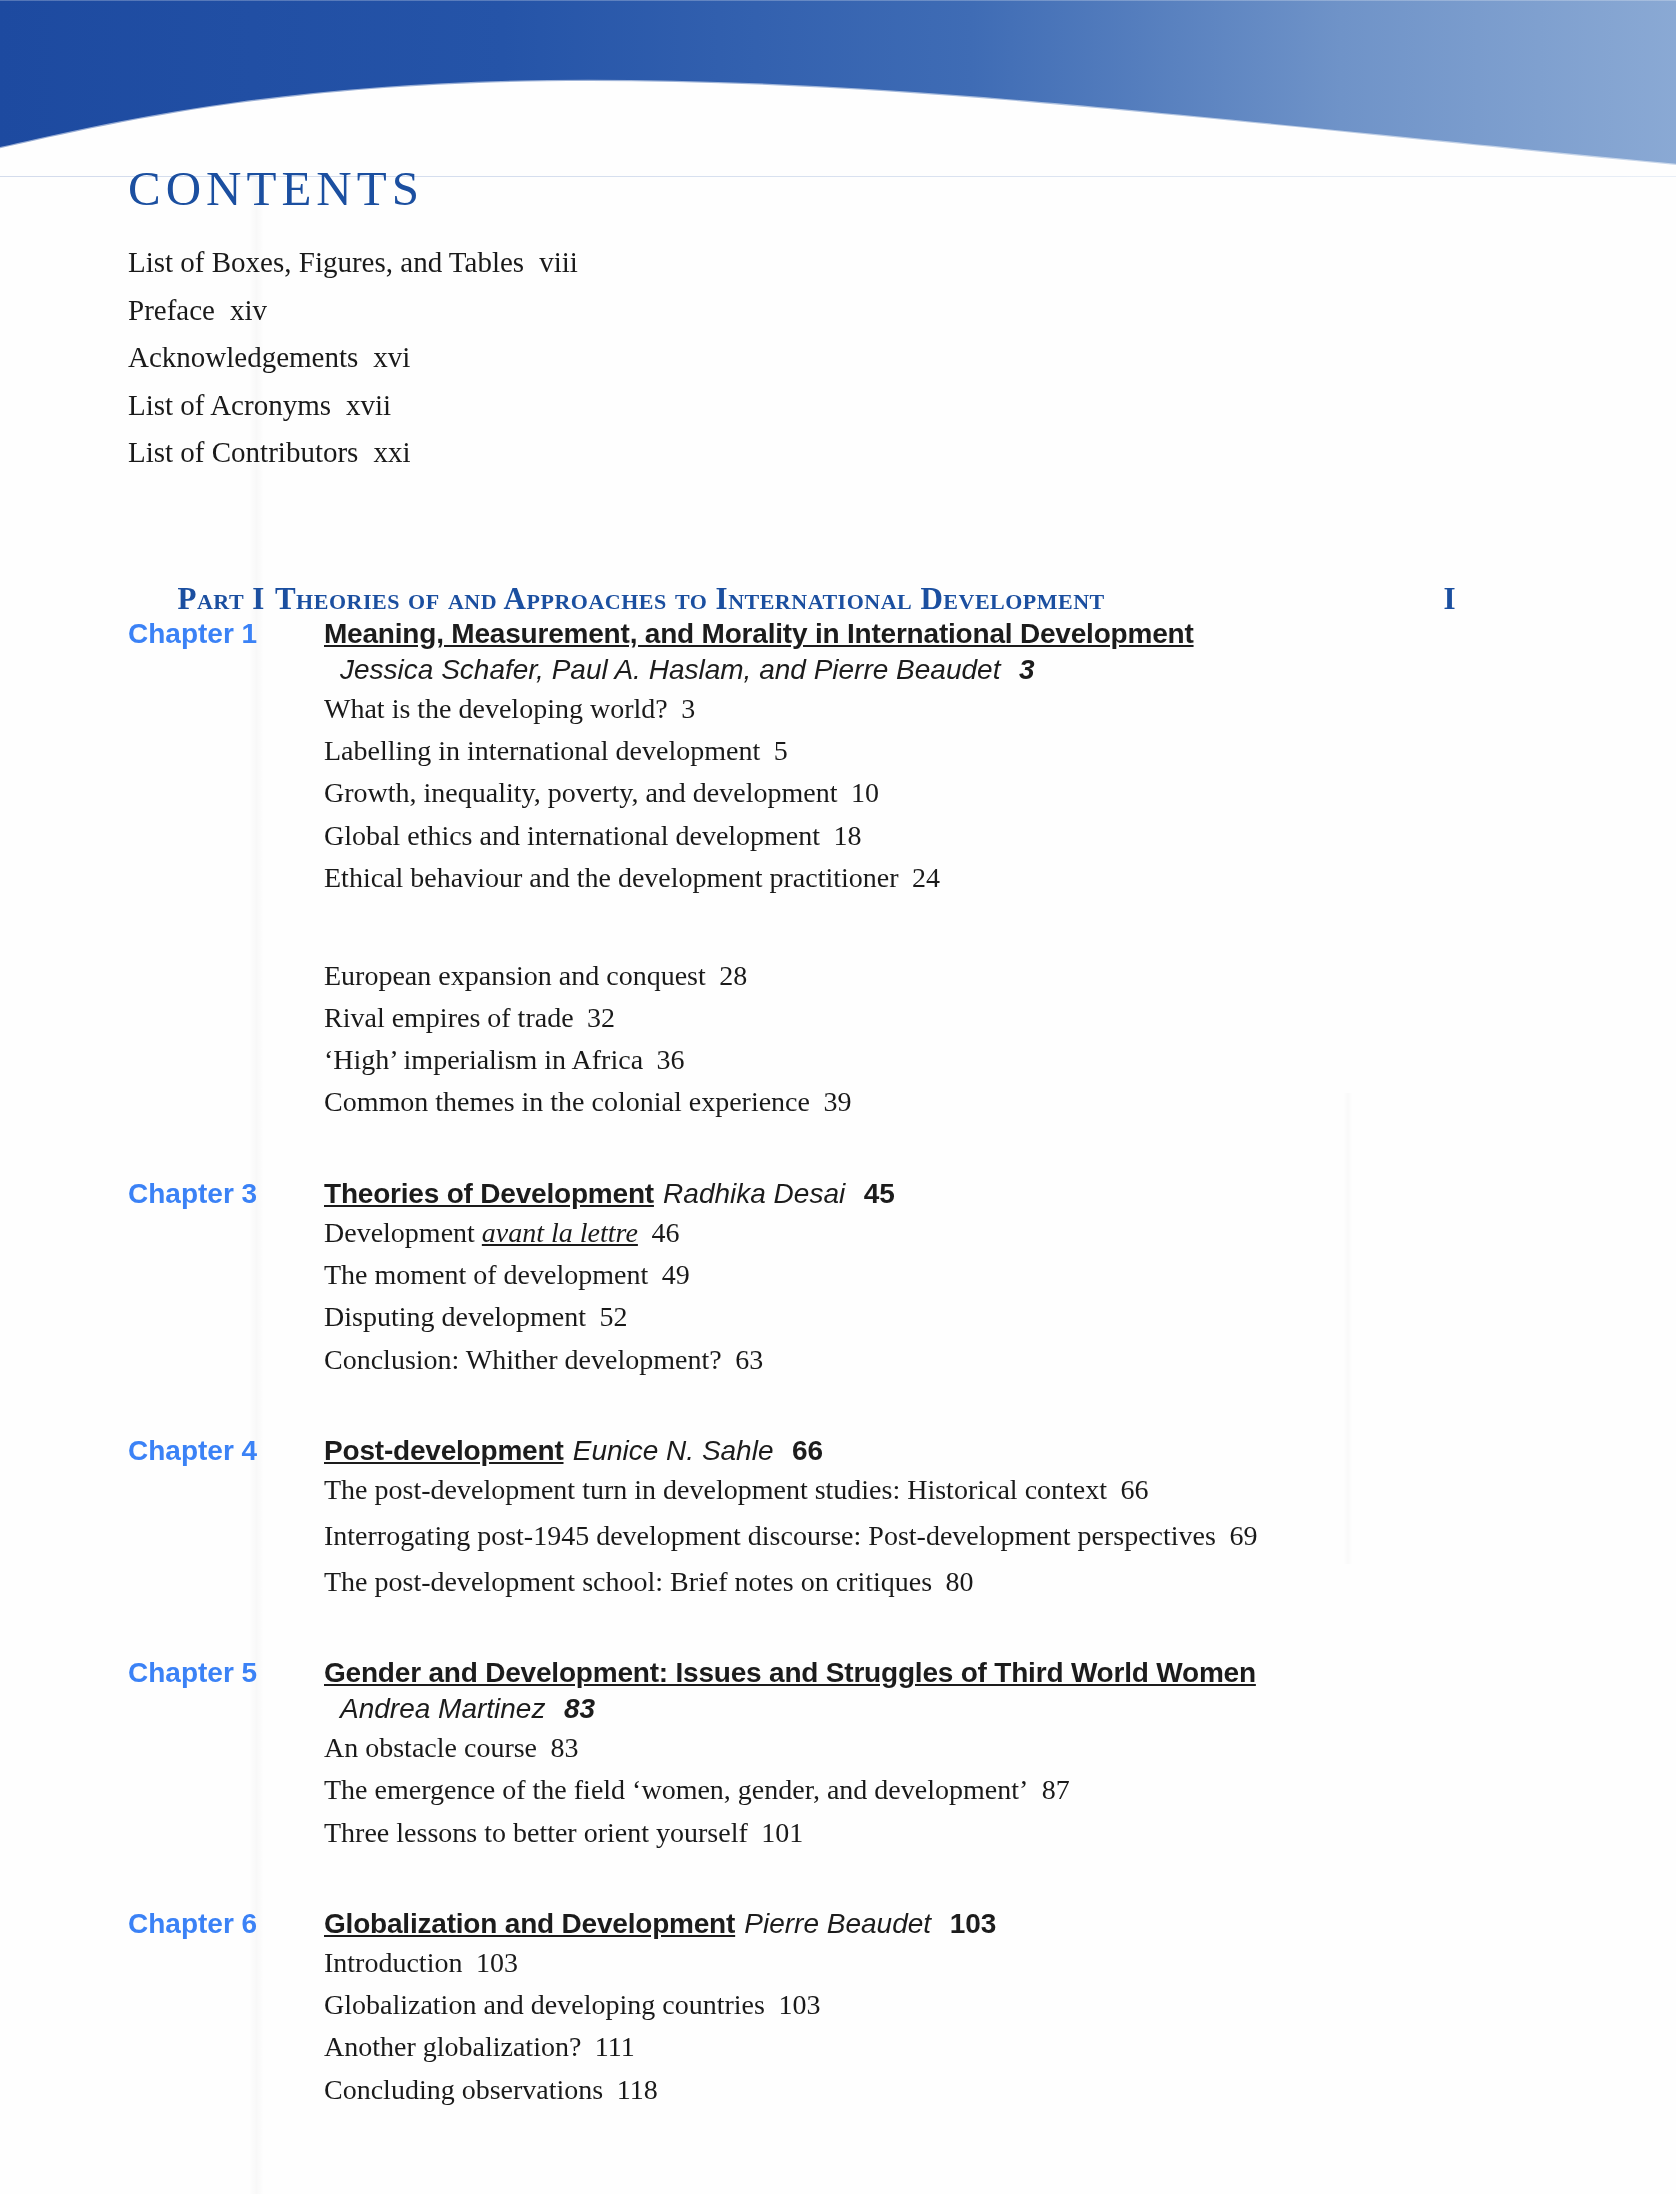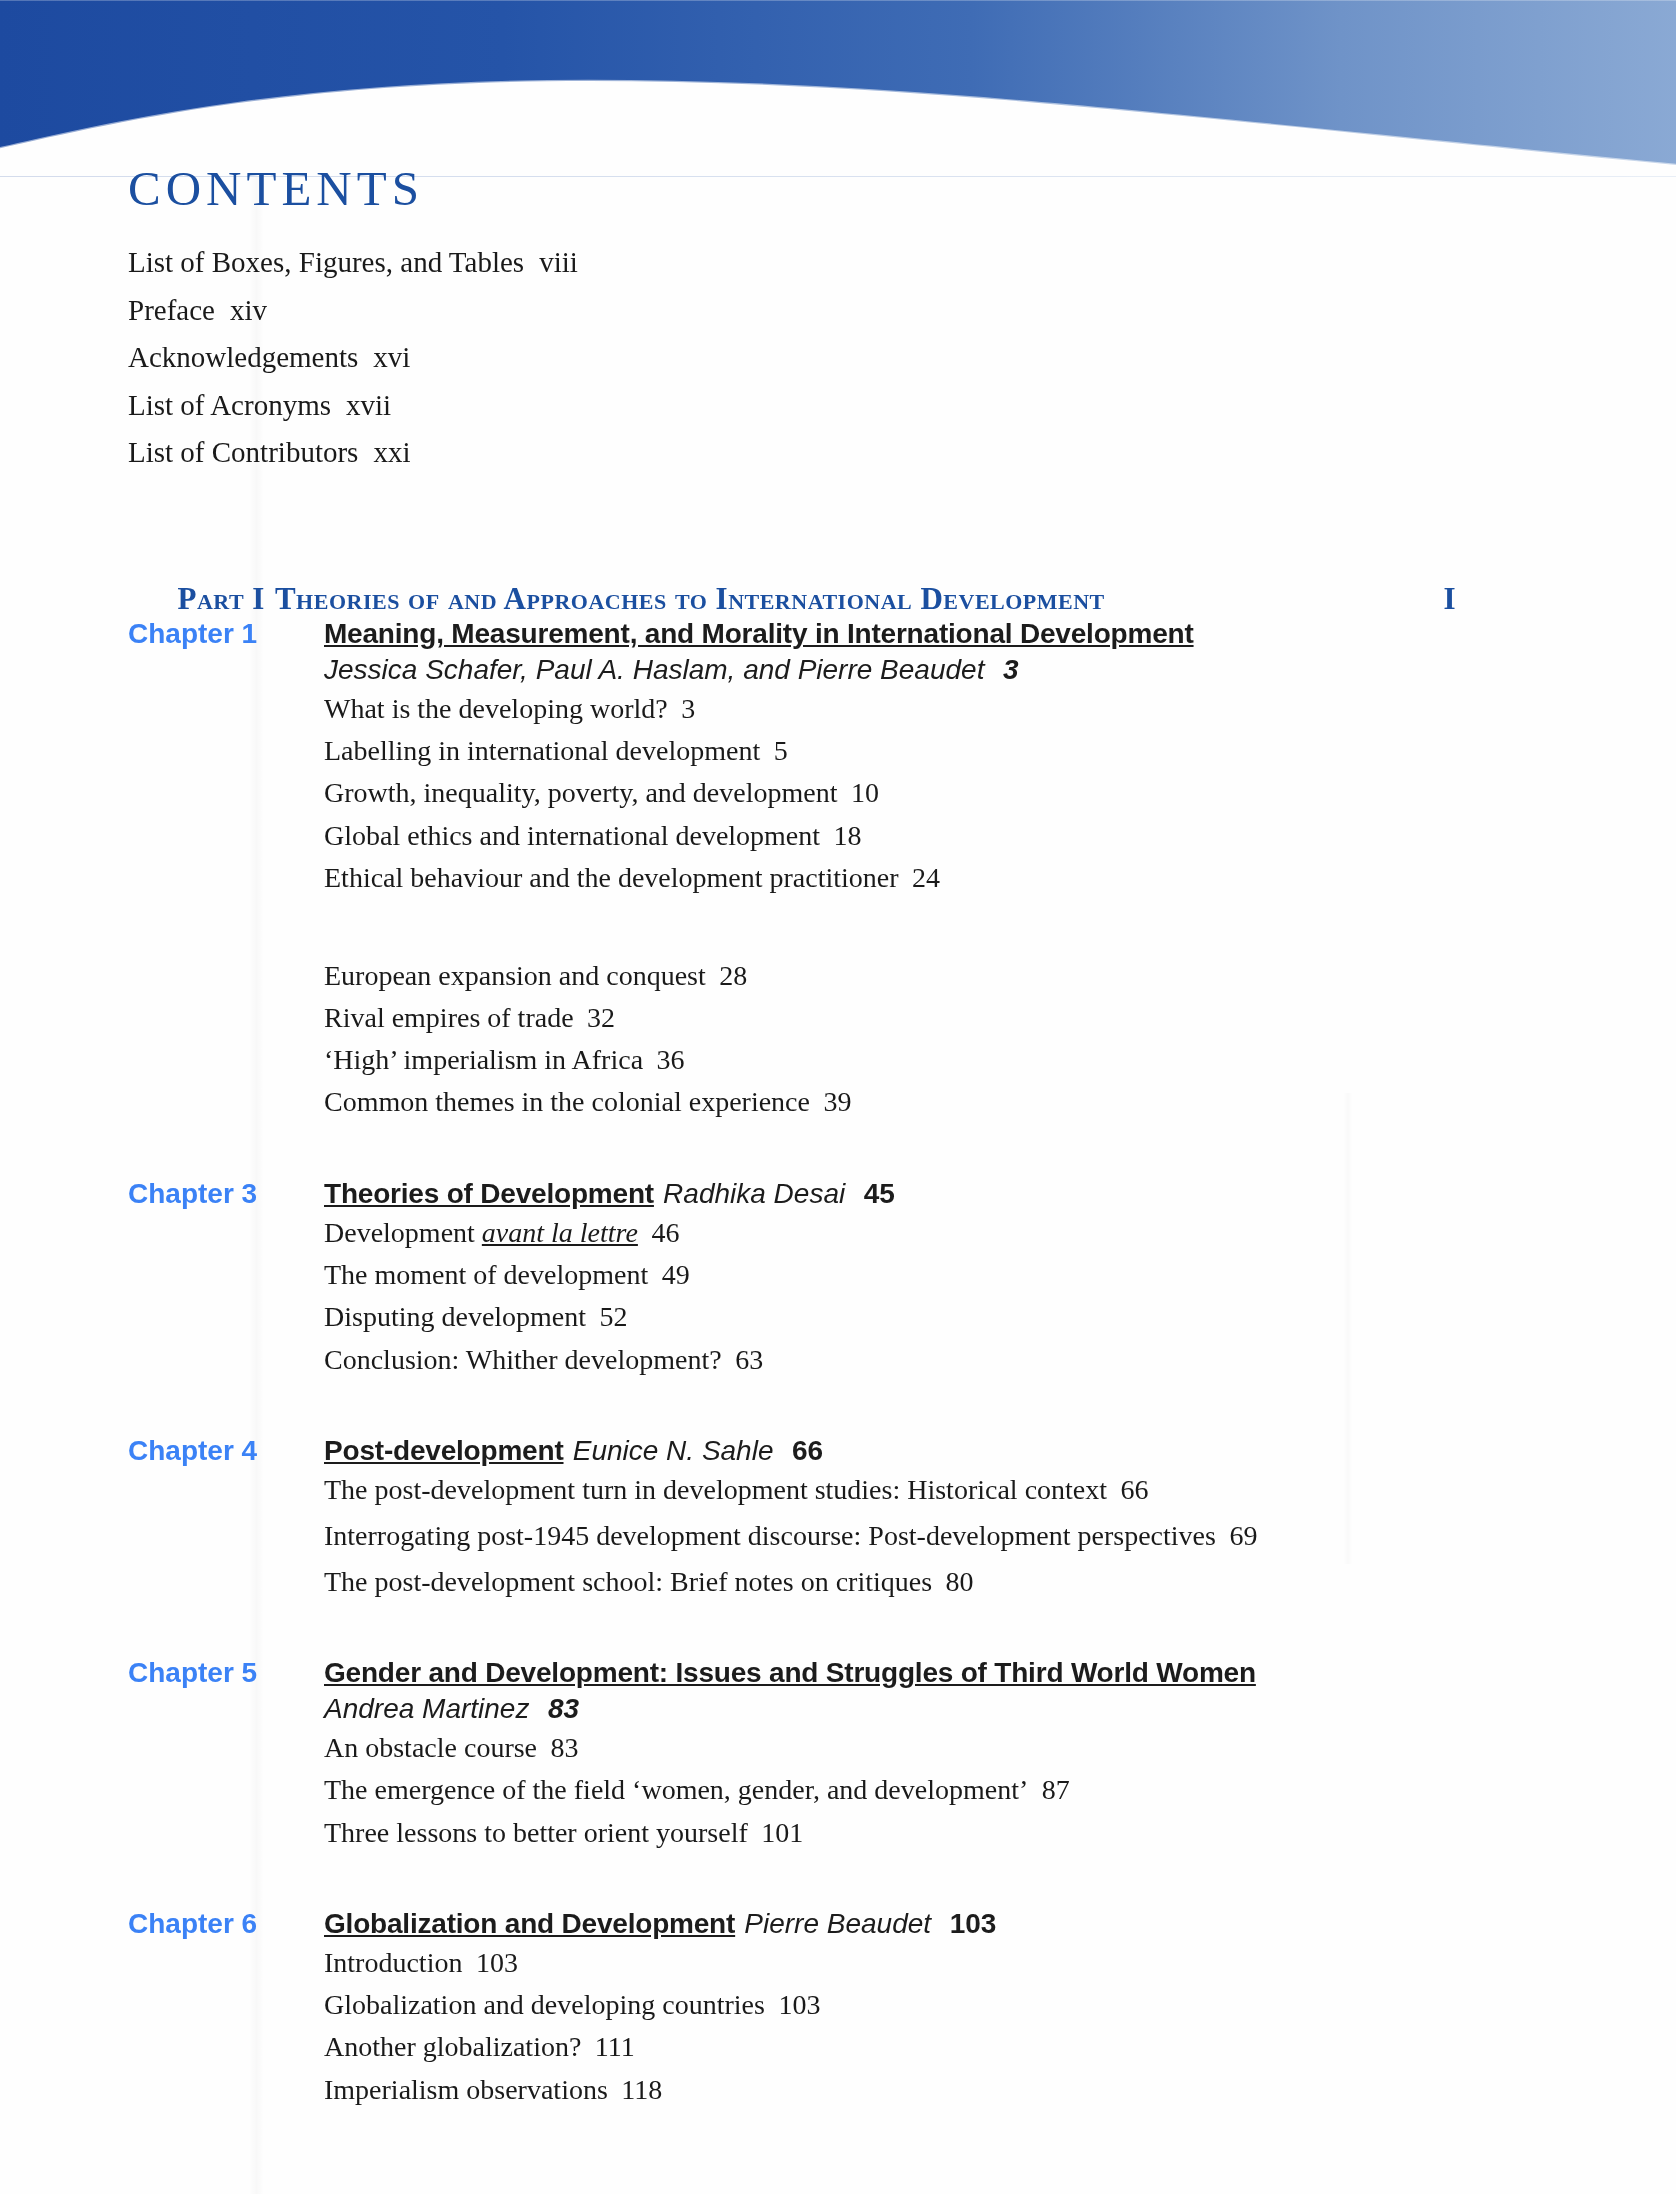--- a/index.html
+++ b/index.html
@@ -139,21 +139,21 @@
   .chapter-authors {
     font-family: "Liberation Sans", sans-serif;
     font-size: 28px;
     font-style: italic;
     font-weight: 400;
     color: #1c1c1c;
     margin-left: 9.2px;
   }
   .chapter-authors.own-line {
     display: block;
-    margin-left: 0;
+    margin-left: 16px;
     margin-top: 3.4px;
   }
   .chapter-page {
     font-family: "Liberation Sans", sans-serif;
     font-size: 28px;
     font-weight: 700;
     color: #1c1c1c;
     margin-left: 18.5px;
   }
 
@@ -284,21 +284,21 @@
         <div class="chapter-gap"></div>
         <div class="chapter">
           <div class="chapter-head">
             <div class="chapter-label">Chapter 6</div>
             <div class="chapter-titlewrap"><span class="chapter-title">Globalization and Development</span><span class="chapter-authors">Pierre Beaudet</span><span class="chapter-page">103</span></div>
           </div>
           <div class="sections">
             <div class="section-row"><span class="sec-text">Introduction</span><span class="sec-page">103</span></div>
             <div class="section-row"><span class="sec-text">Globalization and developing countries</span><span class="sec-page">103</span></div>
             <div class="section-row"><span class="sec-text">Another globalization?</span><span class="sec-page">111</span></div>
-            <div class="section-row"><span class="sec-text">Imperialism observations</span><span class="sec-page">118</span></div>
+            <div class="section-row"><span class="sec-text">Concluding observations</span><span class="sec-page">118</span></div>
           </div>
         </div>
         <div class="chapter-gap"></div>
       </div>
 
   </div>
 </div>
 
 
 </body></html>

